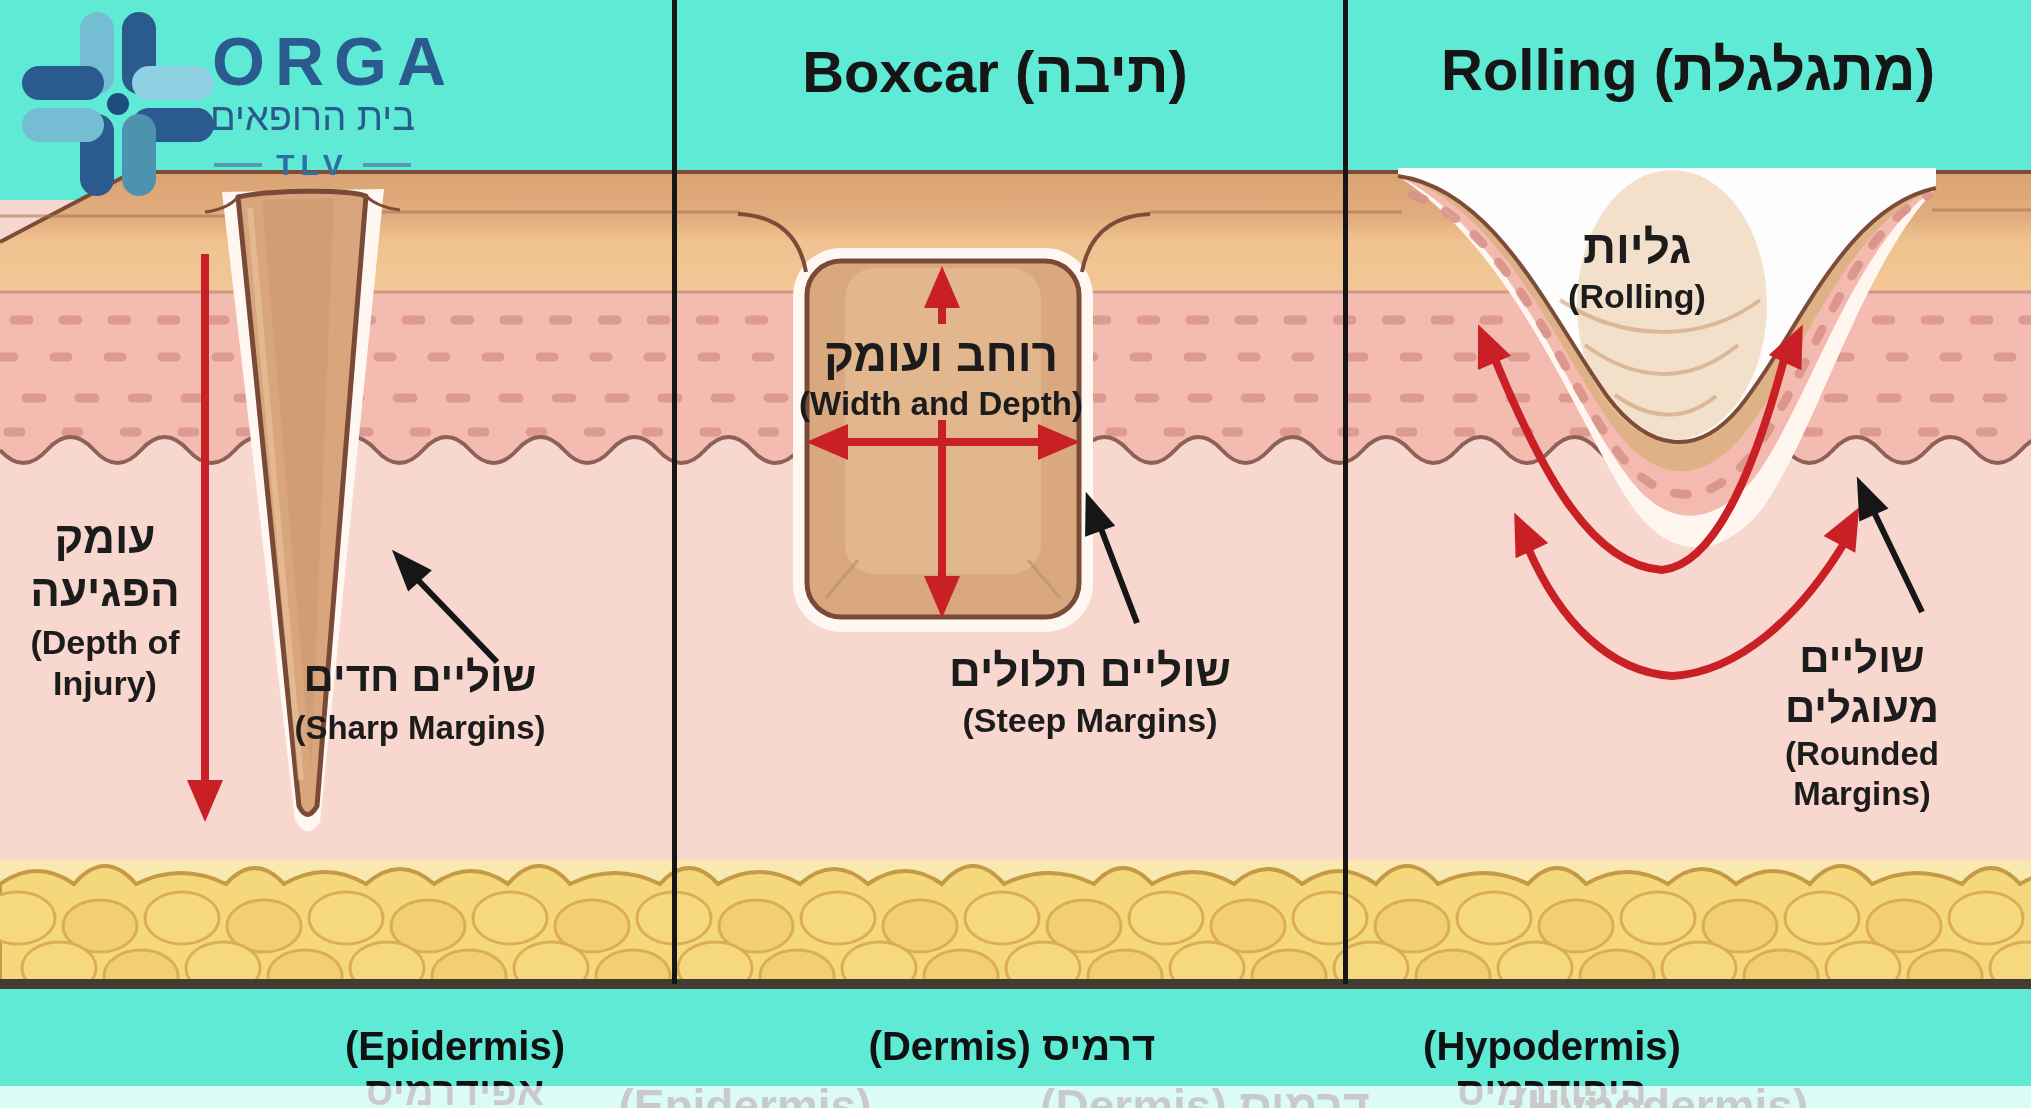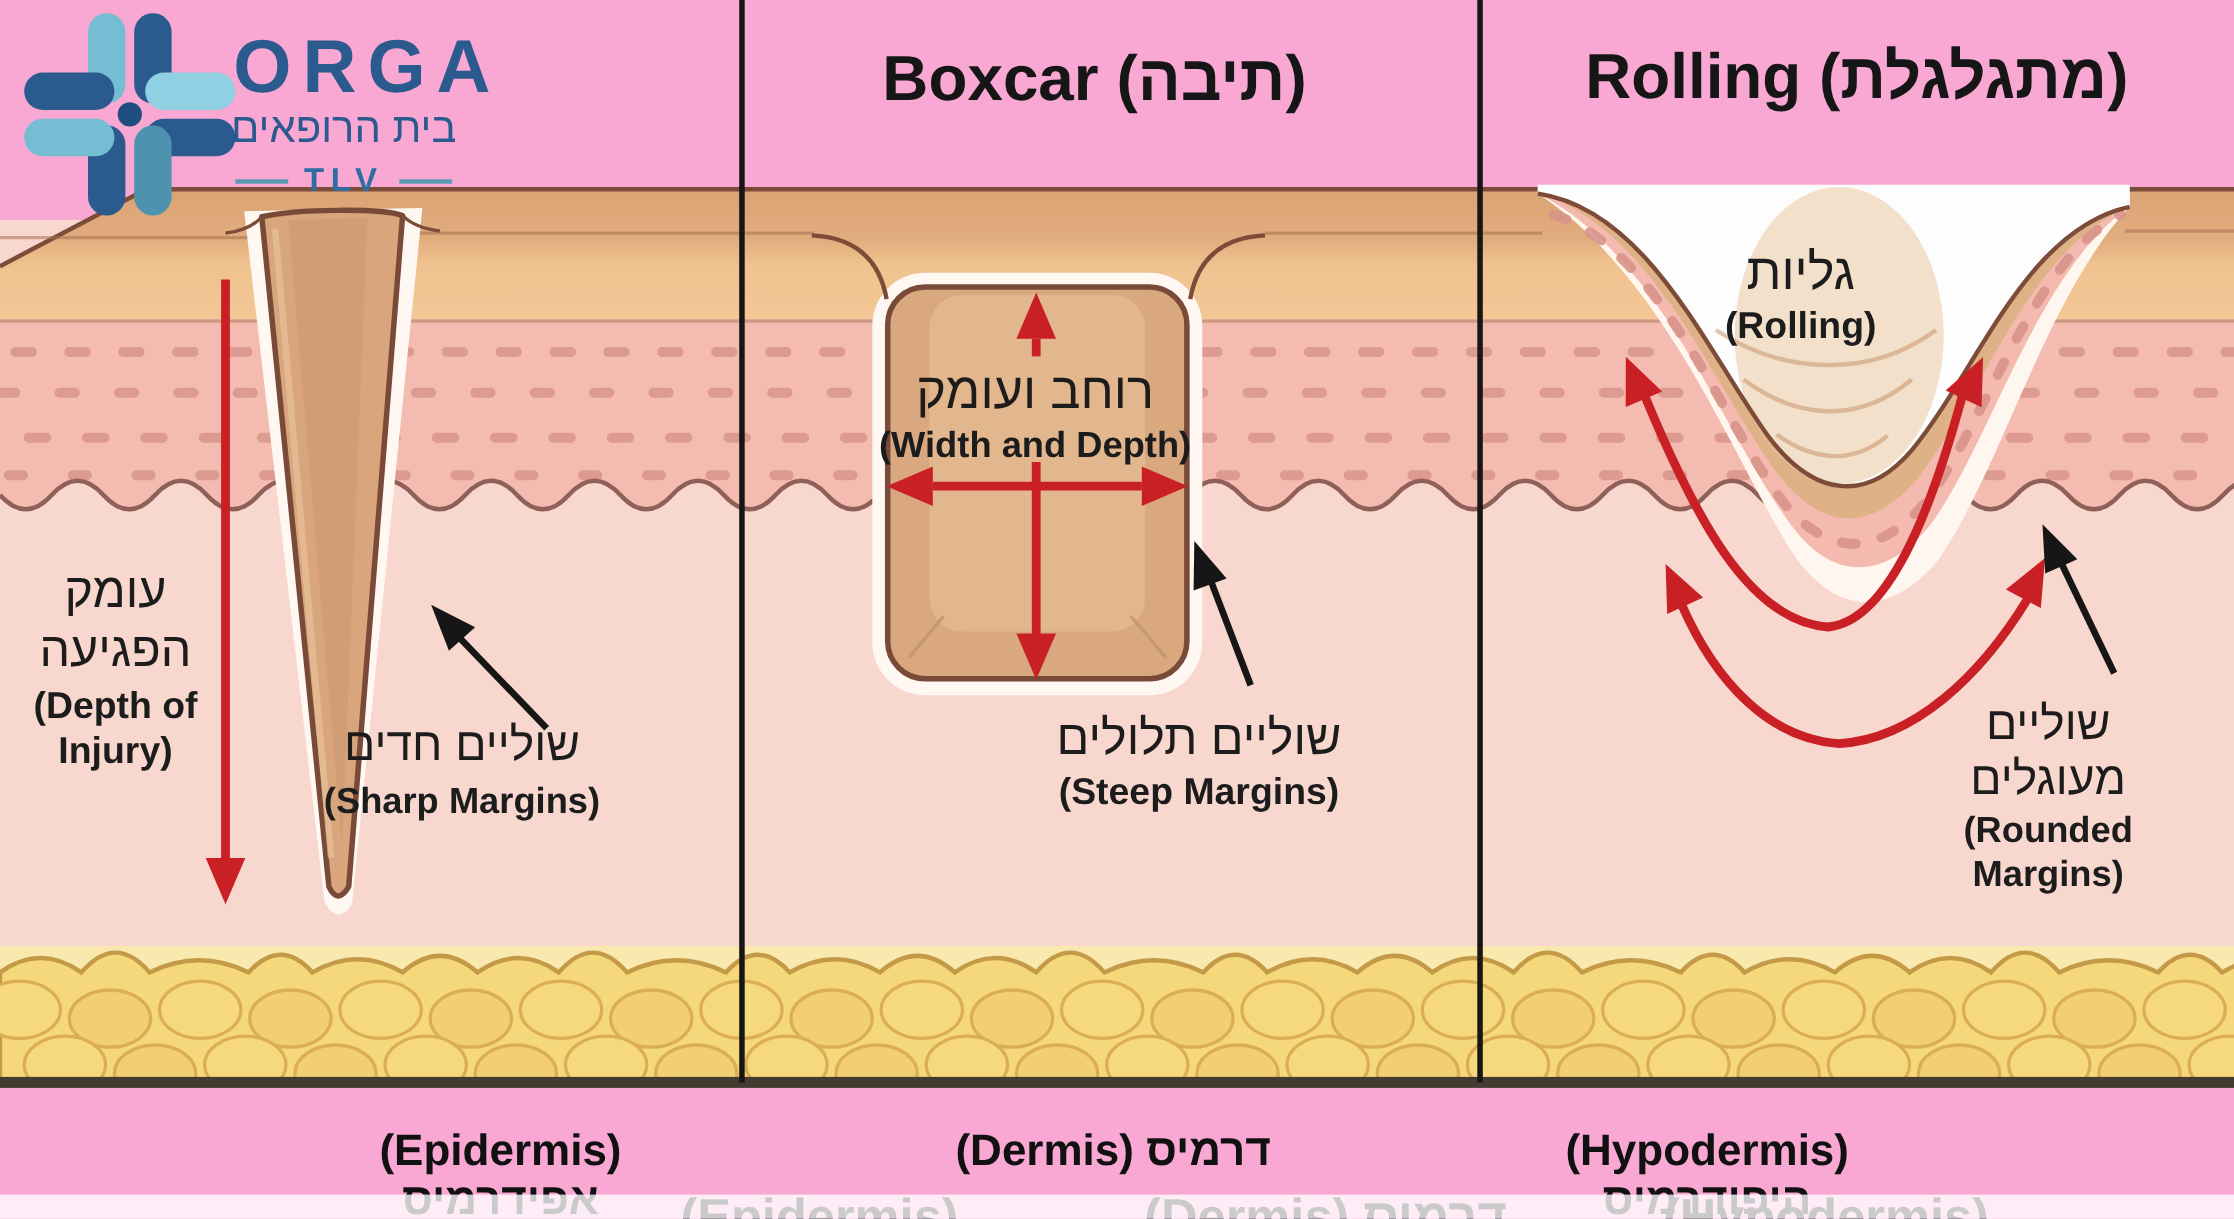--- a/index.html
+++ b/index.html
@@ -1,21 +1,21 @@
 <!DOCTYPE html>
 <html style="--red: #c92026; --black_arrow: #161616; --text: #1c1c1c; --divider: #161616; --tan_top: #d9a273; --epidermis_front: #f2c794; --dermis_pink: #f4bbb0; --dermis_light: #f8d7cf; --fat_yellow: #f6d87c; --outline_brown: #7d4c38; --halo: #fff7f1; --scar_fill: #d9a87f; --logo_dark: #2b5a8e; --logo_light: #74bdd3;"><head>
 <meta charset="utf-8">
 <style>
   html,body{margin:0;padding:0;background:#fdfdfd;}
-  #page{position:relative;width:2031px;height:1108px;overflow:hidden;background:#f9a8d4;
+  #page{position:relative;width:2031px;height:1108px;overflow:hidden;background:#5eead4;
         font-family:"Liberation Sans","DejaVu Sans",sans-serif;color:var(--text,#1c1c1c);}
   #skin{position:absolute;left:0;top:0;}
   .abs{position:absolute;}
   .lbl{position:absolute;text-align:center;color:var(--text,#1c1c1c);line-height:1.2;}
-  .he{font-weight:400;}
+  .he{font-weight:700;}
   .en{font-weight:600;}
   .hdr{position:absolute;text-align:center;font-size:58px;font-weight:700;color:#161616;}
   .divider{position:absolute;top:0;width:5px;height:984px;background:var(--divider,#161616);}
   .legend-item{position:absolute;text-align:center;font-size:40px;font-weight:600;color:#111;margin-top:19px;}
   .legend-item.row2{font-size:46px;font-weight:700;}
   #logo-brand{position:absolute;font-size:68px;font-weight:700;letter-spacing:10px;color:var(--logo_dark,#2a4f86);}
   #logo-sub{position:absolute;font-size:38px;font-weight:400;color:var(--logo_dark,#2a4f86);text-align:center;}
   #logo-tlv{position:absolute;display:flex;align-items:center;justify-content:center;gap:14px;}
   #logo-tlv .dash{width:48px;height:4px;background:#5b9ab5;}
   #logo-tlv .tlv{font-size:30px;font-weight:700;letter-spacing:6px;color:#2f6da3;}

